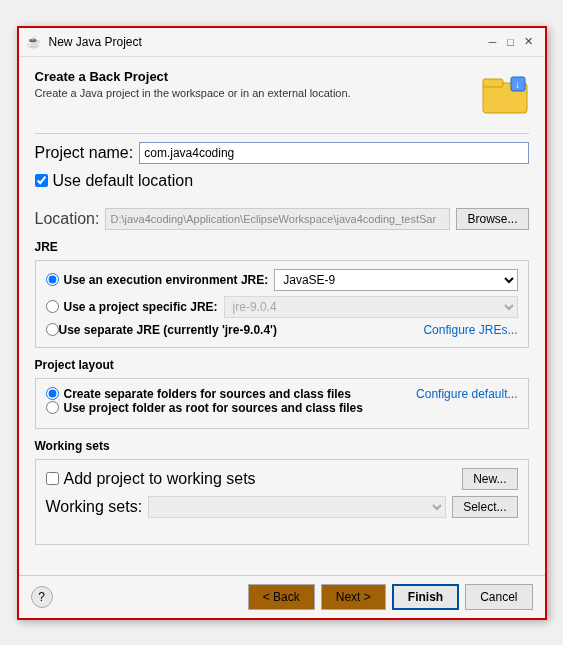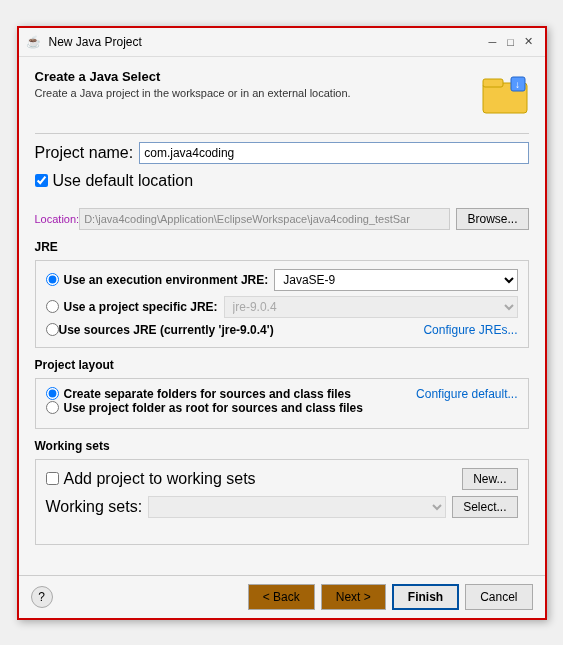--- a/index.html
+++ b/index.html
@@ -112,22 +112,23 @@
     }
     .checkbox-row input[type="checkbox"] {
       margin-right: 5px;
     }
     .location-row {
       display: flex;
       align-items: center;
       margin-bottom: 10px;
     }
     .location-label {
-      font-size: 11px;
-      color: #a21caf;
+      font-size: 16px;
+      margin-right: 6px;
+      color: #404040;
       white-space: nowrap;
     }
     .location-input {
       flex: 1;
       height: 22px;
       border: 1px solid #ccc;
       background: #ebebeb;
       padding: 2px 4px;
       font-size: 11px;
       color: #888;
@@ -276,21 +277,21 @@
       <button class="title-btn">─</button>
       <button class="title-btn">□</button>
       <button class="title-btn">✕</button>
     </div>
   </div>
 
   <div class="dialog-body">
 
     <div class="header-section">
       <div class="header-text">
-        <div class="header-title">Create a Java Select</div>
+        <div class="header-title">Create a Back Project</div>
         <div class="header-subtitle">Create a Java project in the workspace or in an external location.</div>
       </div>
       <div class="header-icon">
         
         <svg width="48" height="48" viewBox="0 0 48 48">
           <rect x="2" y="14" width="44" height="30" rx="3" fill="#f5c842" stroke="#c8a000" stroke-width="1"></rect>
           <rect x="2" y="10" width="20" height="8" rx="2" fill="#f5c842" stroke="#c8a000" stroke-width="1"></rect>
           <rect x="30" y="8" width="14" height="14" rx="2" fill="#5599ff" stroke="#2266cc" stroke-width="1"></rect>
           <text x="34" y="19" font-size="10" fill="white" font-weight="bold">↓</text>
         </svg>
@@ -330,21 +331,21 @@
         <div class="radio-row">
           <input type="radio" name="jre" style="">
           <span class="radio-label">Use a project specific JRE:</span>
           <select class="select-combo select-combo-disabled" disabled="">
             <option>jre-9.0.4</option>
           </select>
         </div>
 
         <div class="jre-third-row">
           <input type="radio" name="jre" style="">
-          <span class="radio-label">Use sources JRE (currently 'jre-9.0.4')</span>
+          <span class="radio-label">Use separate JRE (currently 'jre-9.0.4')</span>
           <a href="#" class="configure-link">Configure JREs...</a>
         </div>
       </div>
     </div>
 
     <div>
       <div class="section-label">Project layout</div>
       <div class="section-box">
         <div class="radio-row" style="margin-bottom:0;">
           <input type="radio" name="layout" checked="" style="">

